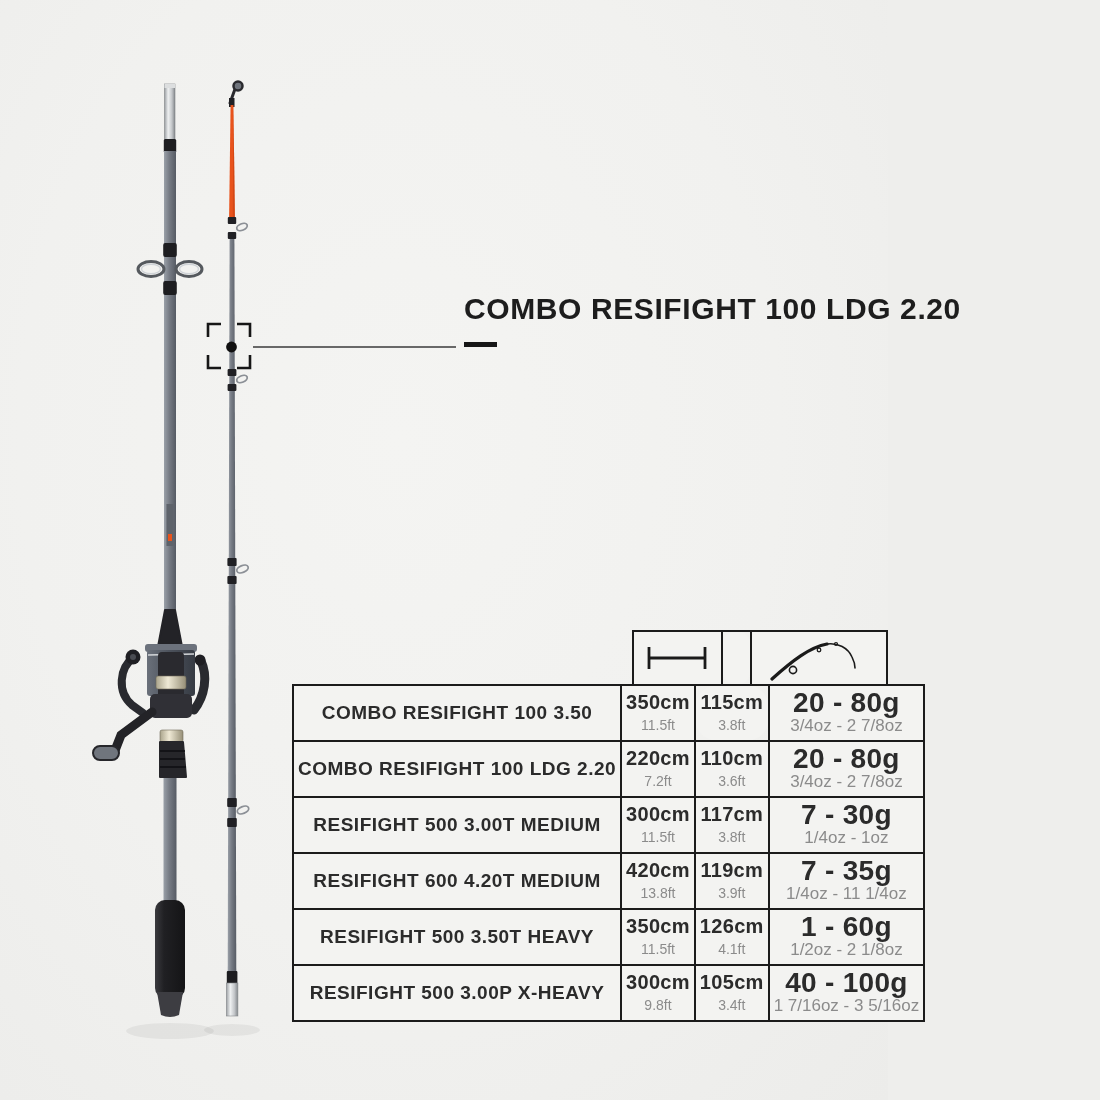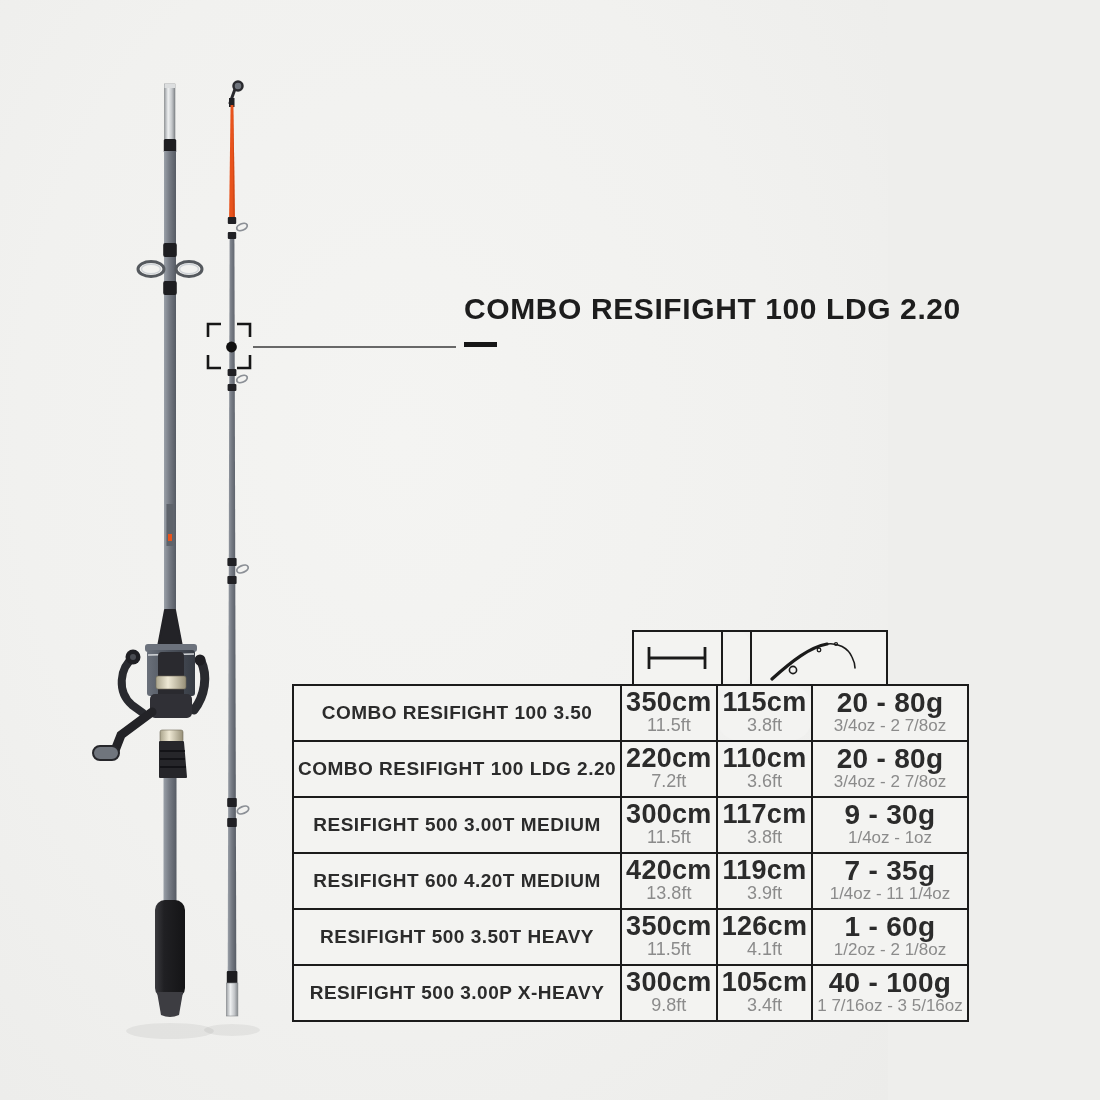--- a/index.html
+++ b/index.html
@@ -34,22 +34,22 @@
   .spec-header { left:632px; top:630px; }
   .spec-header td { height:54px; }
   .spec-body { left:292px; top:684px; }
   .spec-body td { height:56px; }
   .col-len { width:104px; } .col-tr { width:91px;border-radius:23px; } .col-wt { width:189px; }
   .col-name { width:346px; }
   .name-cell {
     font-size:19px; font-weight:700; letter-spacing:0.5px; color:#2b2b2b;
     white-space:nowrap;
   }
-  .v1 { font-size:27px; font-weight:700; color:#2b2b2b; line-height:25px; letter-spacing:0.3px; }
-  .v2 { font-size:18px; font-weight:400; color:#8b8b8b; line-height:21px; }
+  .v1 { font-size:20px; font-weight:700; color:#2b2b2b; line-height:25px; letter-spacing:0.3px; }
+  .v2 { font-size:14px; font-weight:400; color:#8b8b8b; line-height:21px; }
   .w1 { font-size:28px; font-weight:700; color:#2b2b2b; line-height:24px; letter-spacing:0.3px; }
   .w2 { font-size:17px; font-weight:400; color:#8b8b8b; line-height:21px; white-space:nowrap;text-align:center; }
   .icon-wrap { display:flex; align-items:center; justify-content:center; }
 </style>
 </head>
 <body>
 
 <div class="canvas">
 
   <svg class="rod-svg" width="500" height="1100" viewBox="0 0 500 1100">
@@ -255,21 +255,21 @@
       <td class="col-name name-cell">RESIFIGHT 500 3.00T MEDIUM</td>
       <td>
         <div class="v1">300cm</div>
         <div class="v2">11.5ft</div>
       </td>
       <td>
         <div class="v1">117cm</div>
         <div class="v2">3.8ft</div>
       </td>
       <td>
-        <div class="w1">9 - 30g</div>
+        <div class="w1">7 - 30g</div>
         <div class="w2">1/4oz - 1oz</div>
       </td>
     </tr>
     <tr>
       <td class="col-name name-cell">RESIFIGHT 600 4.20T MEDIUM</td>
       <td>
         <div class="v1">420cm</div>
         <div class="v2">13.8ft</div>
       </td>
       <td>

